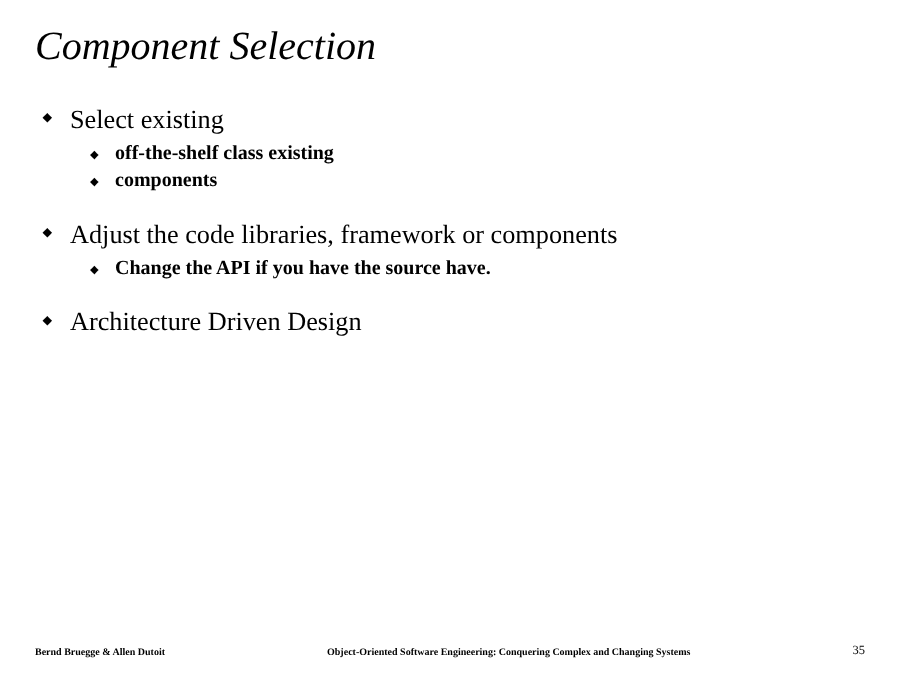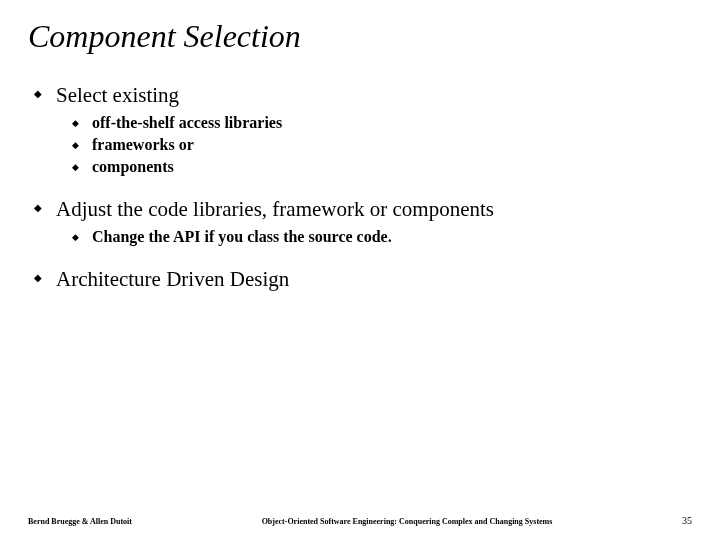--- a/index.html
+++ b/index.html
@@ -20,29 +20,28 @@
 </head>
 <body>
 
 <div class="slide">
   <h1 class="title">Component Selection</h1>
 
   <ul class="lvl1">
     <li>
       <span>Select existing</span>
       <ul class="lvl2">
-        <li>off-the-shelf access libraries</li>
-        <li> frameworks or</li>
+        <li>off-the-shelf class existing</li>
         <li>components</li>
       </ul>
     </li>
     <li>
       <span>Adjust the code libraries, framework or components</span>
       <ul class="lvl2">
-        <li>Change the API if you class the source code.</li>
+        <li>Change the API if you have the source have.</li>
       </ul>
     </li>
     <li>
       <span>Architecture Driven Design</span>
     </li>
   </ul>
 
   <div class="footer">
     <div class="footer-left">Bernd Bruegge &amp; Allen Dutoit</div>
     <div class="footer-center">Object-Oriented Software Engineering: Conquering Complex and Changing Systems</div>

